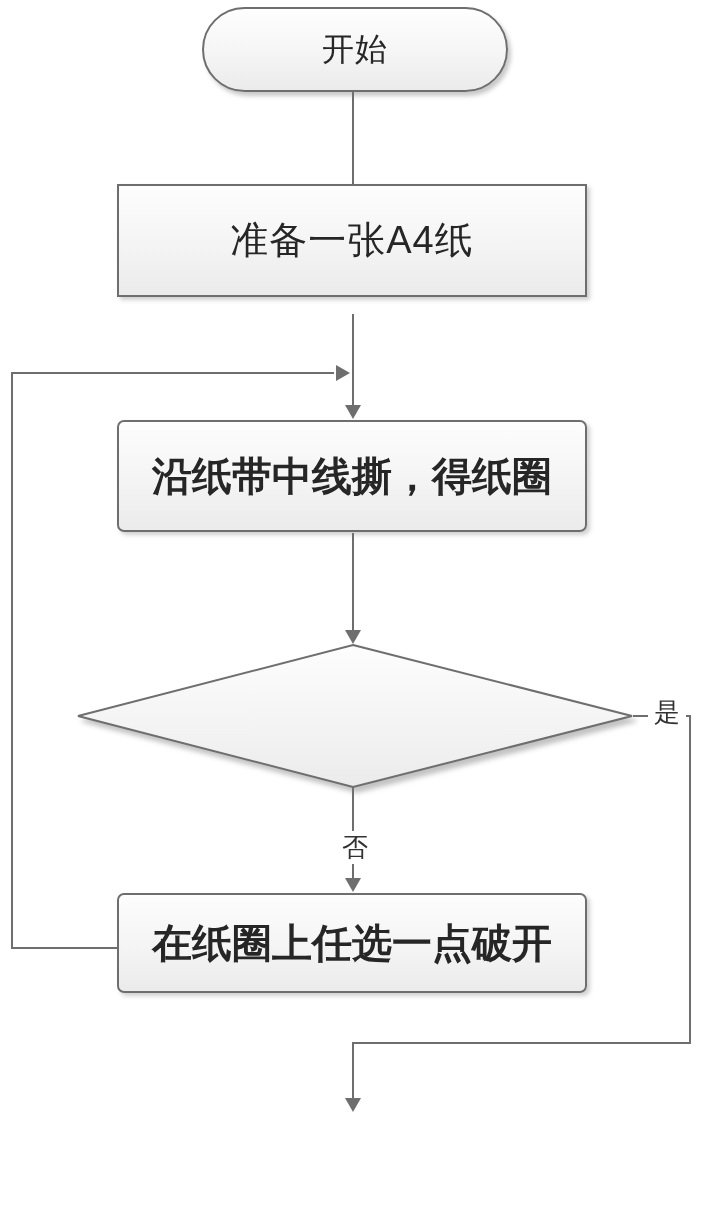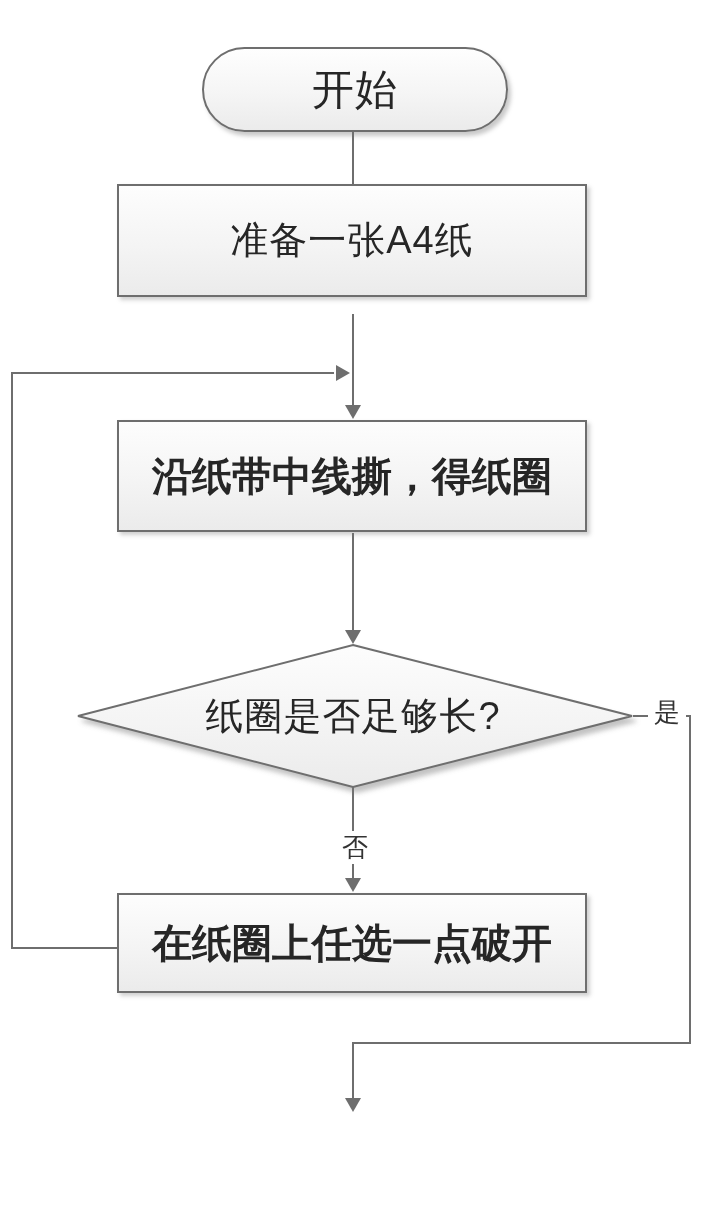--- a/index.html
+++ b/index.html
@@ -30,30 +30,29 @@
     box-sizing: border-box;
     color: #262626;
     text-align: center;
     letter-spacing: 1px;
   }
   .terminator {
     border: 2px solid #6e6e6e;
     border-radius: 46px;
     background: linear-gradient(180deg, #fefefe 0%, #f5f5f5 55%, #ebebeb 100%);
     box-shadow: 3px 4px 4px rgba(120,120,120,0.40);
-    font-size: 42px;
-    margin-top: 40px;
+    font-size: 32px;
   }
   .process {
     border: 2px solid #6e6e6e;
     background: linear-gradient(180deg, #fdfdfd 0%, #f4f4f4 55%, #ebebeb 100%);
     box-shadow: 3px 3px 4px rgba(120,120,120,0.35);
     font-size: 38px;
   }
-  .process.bold { font-weight: 700; font-size: 40px; letter-spacing: 0; }
+  .process.bold { font-weight: 700; font-size: 40px; letter-spacing: 0; border-radius: 7px; }
   .decision-text {
     background: transparent;
     font-size: 38px;
     z-index: 3;
   }
   .edge-label {
     position: absolute;
     z-index: 3;
     background: #ffffff;
     color: #333333;
@@ -114,23 +113,20 @@
   </div>
 
   <div id="node-prepare" class="node process">
     <span>准备一张A4纸</span>
   </div>
 
   <div id="node-tear" class="node process bold">
     <span>沿纸带中线撕，得纸圈</span>
   </div>
 
-  <div id="node-decision-text" class="node decision-text">
-    <span>纸圈是否足够长?</span>
-  </div>
 
   <div id="node-break" class="node process bold">
     <span>在纸圈上任选一点破开</span>
   </div>
 
 
   <div id="label-no" class="edge-label">否</div>
   <div id="label-yes" class="edge-label">是</div>
 
 </div>

